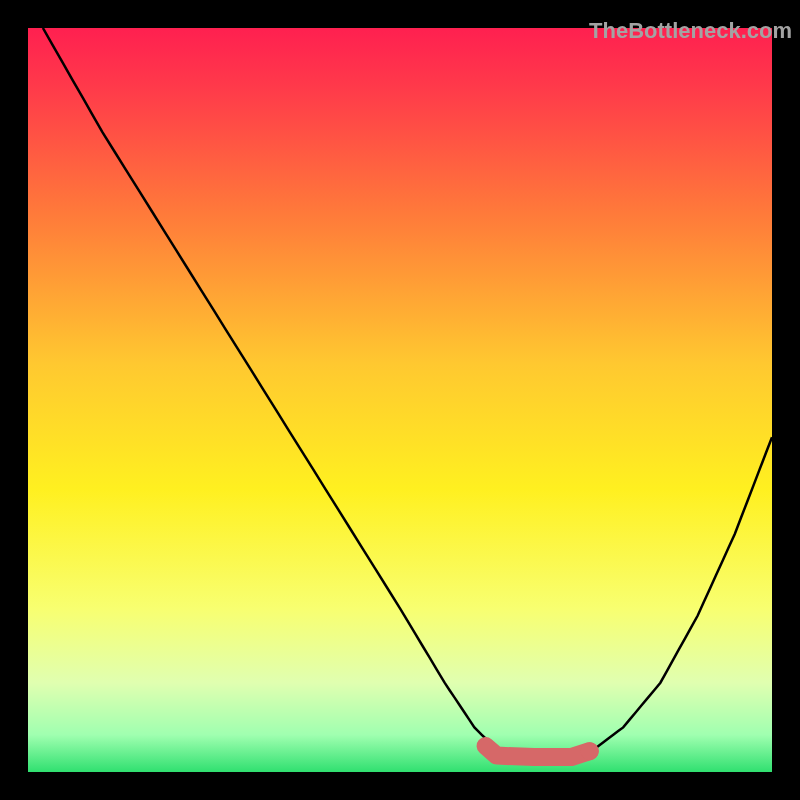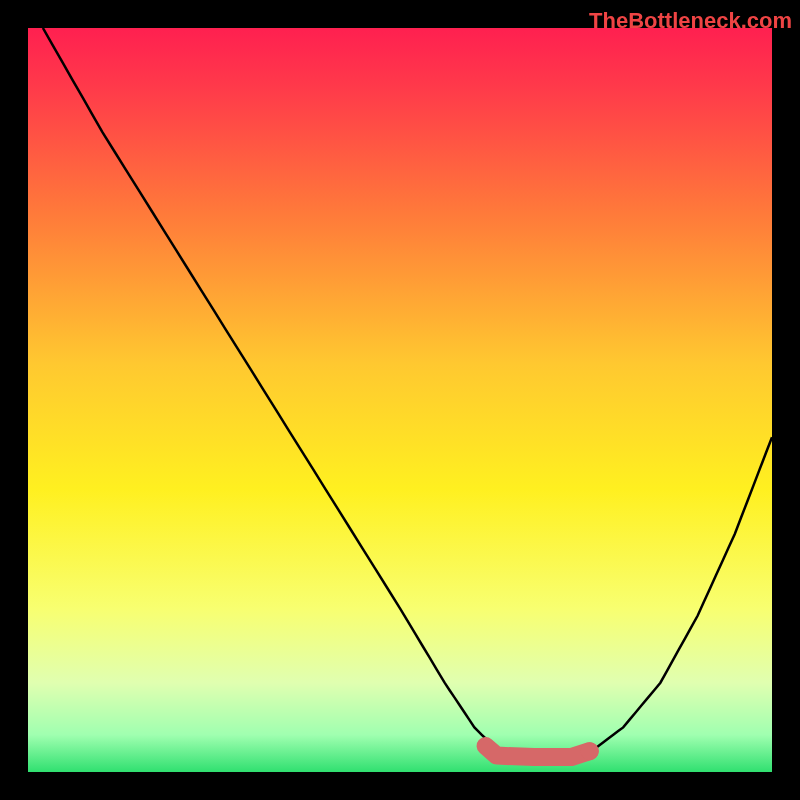--- a/index.html
+++ b/index.html
@@ -9,23 +9,23 @@
     }
     body {
       width: 800px;
       height: 800px;
       background: #000;
       position: relative;
       overflow: hidden;
     }
     .watermark {
       position: absolute;
-      top: 8px;
+      top: 18px;
       right: 8px;
-      color: #ef4444;
+      color: #a3a3a3;
       font-family: Arial, sans-serif;
       font-size: 22px;
       font-weight: bold;
       z-index: 10;
     }
     .plot-area {
       position: absolute;
       left: 28px;
       top: 28px;
       width: 744px;

